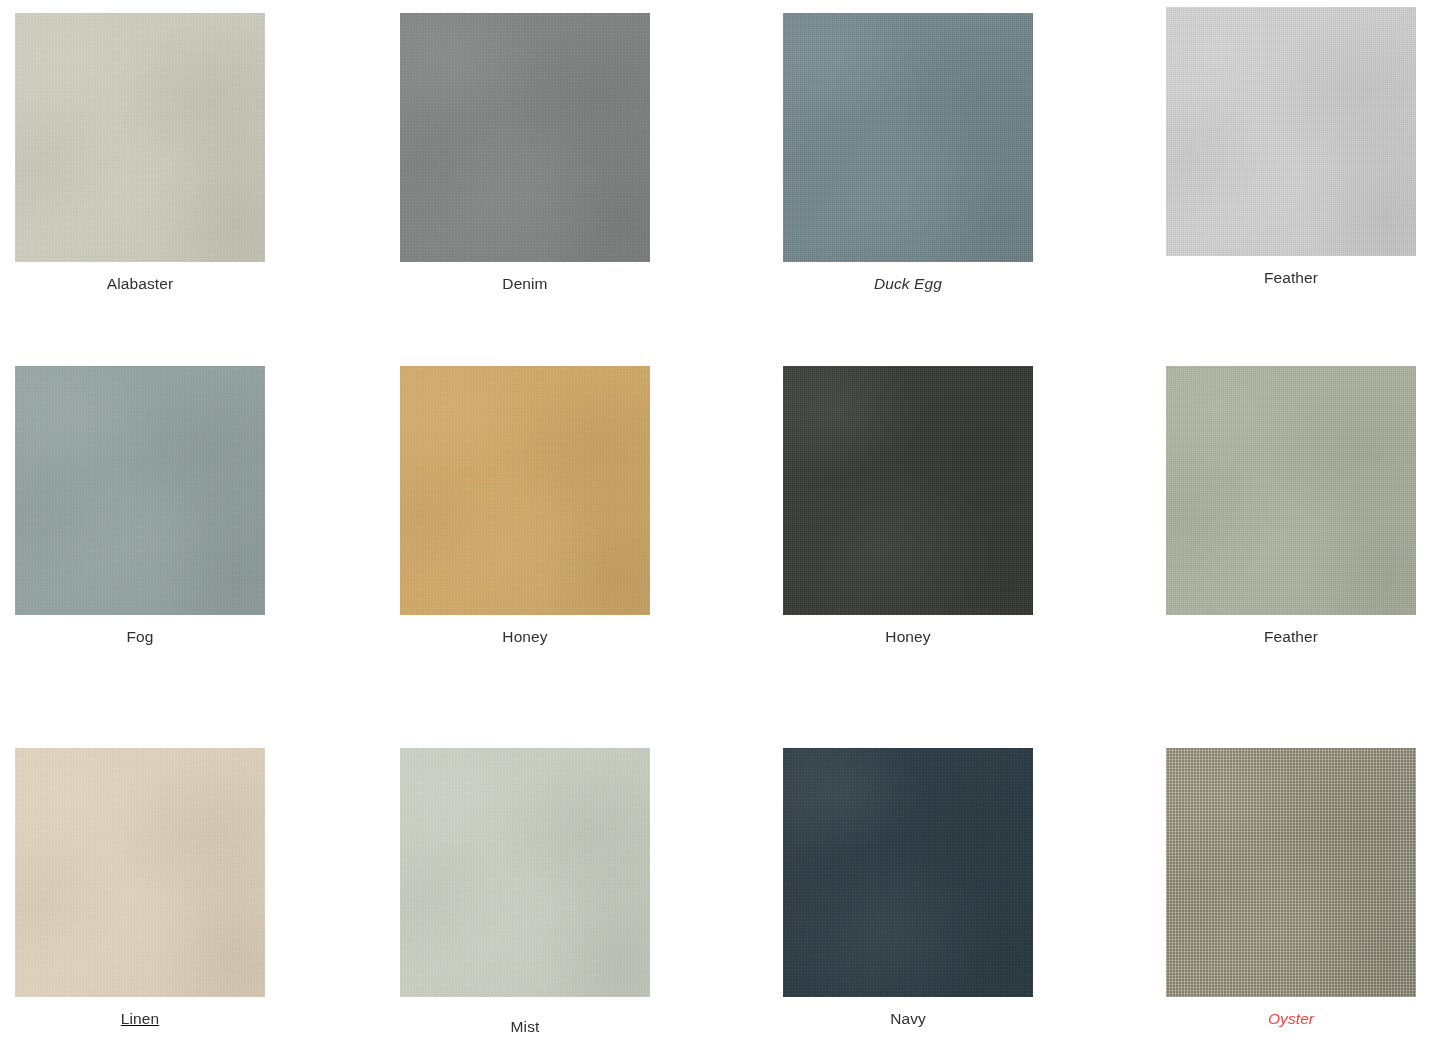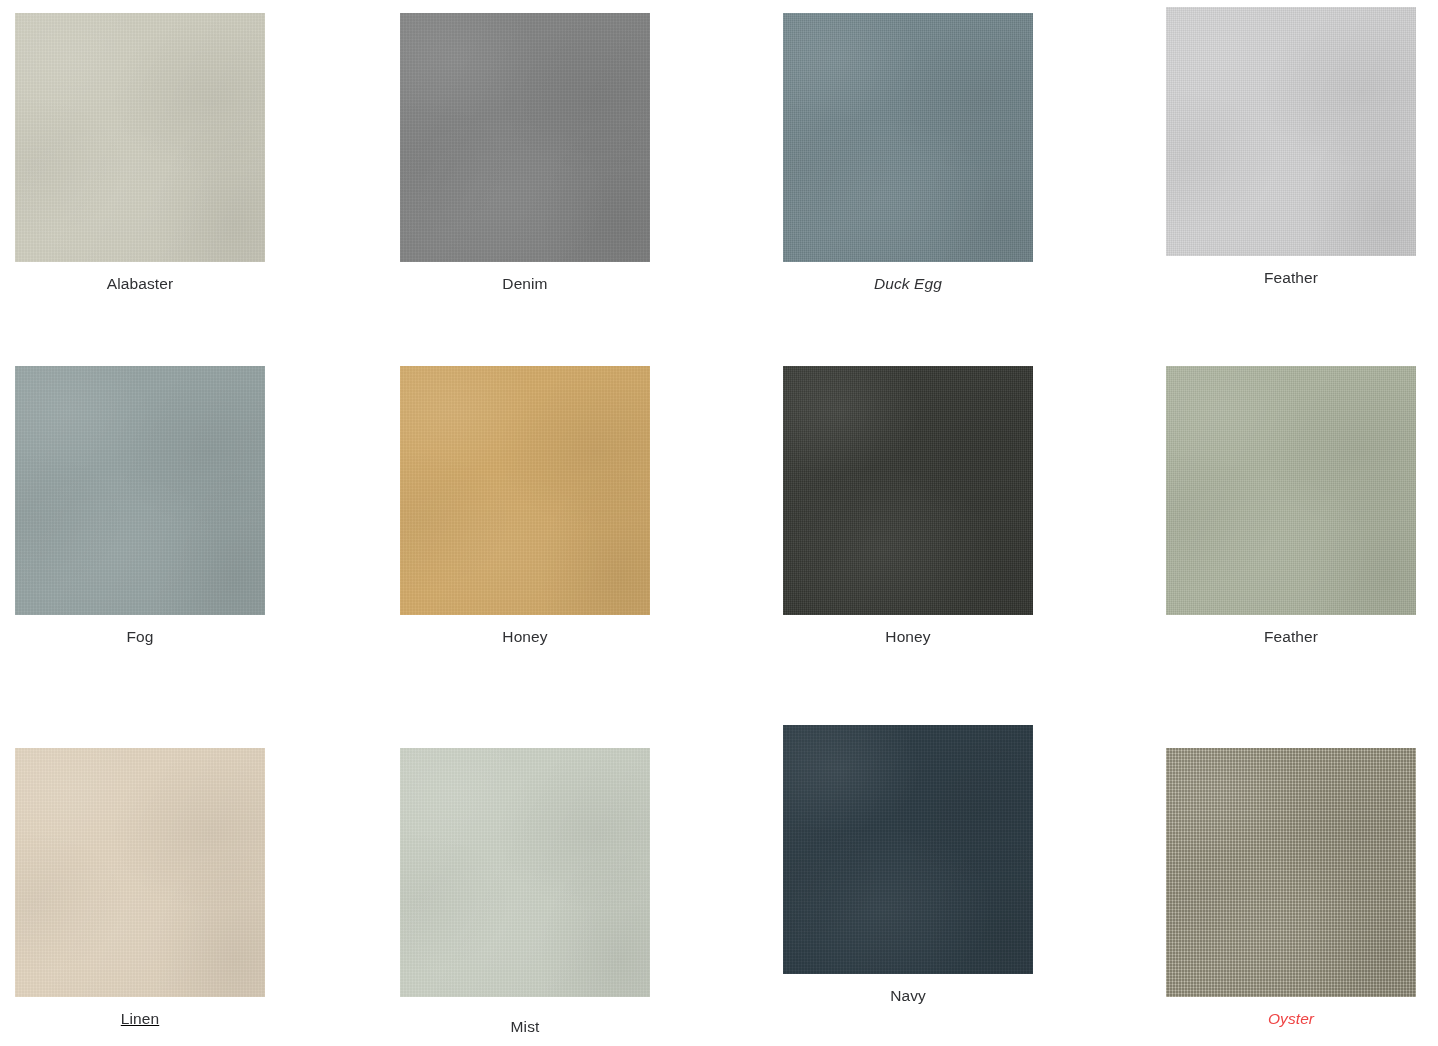--- a/index.html
+++ b/index.html
@@ -144,21 +144,21 @@
       <div class="swatch-label" style="margin-top: 12px;">Feather</div>
     </div>
     <div class="swatch-cell" style="left: 15px; top: 748px; text-decoration: underline;">
       <div class="swatch-tile weave-soft" style="width: 250px; height: 249px; background-color: rgb(226, 213, 192);"></div>
       <div class="swatch-label" style="margin-top: 12px;">Linen</div>
     </div>
     <div class="swatch-cell" style="left: 400px; top: 748px;">
       <div class="swatch-tile weave-soft" style="width: 250px; height: 249px; background-color: rgb(204, 210, 198);"></div>
       <div class="swatch-label" style="margin-top: 20px;">Mist</div>
     </div>
-    <div class="swatch-cell" style="left: 783px; top: 725px;">
+    <div class="swatch-cell" style="left: 783px; top: 748px;">
       <div class="swatch-tile weave-soft" style="width: 250px; height: 249px; background-color: rgb(45, 60, 69);"></div>
       <div class="swatch-label" style="margin-top: 12px;">Navy</div>
     </div>
     <div class="swatch-cell" style="left: 1166px; top: 748px;">
       <div class="swatch-tile weave-coarse" style="width: 250px; height: 249px; background-color: rgb(169, 164, 141);"></div>
       <div class="swatch-label is-active" style="margin-top: 12px;">Oyster</div>
     </div>
   </div>
 
 </body></html>

